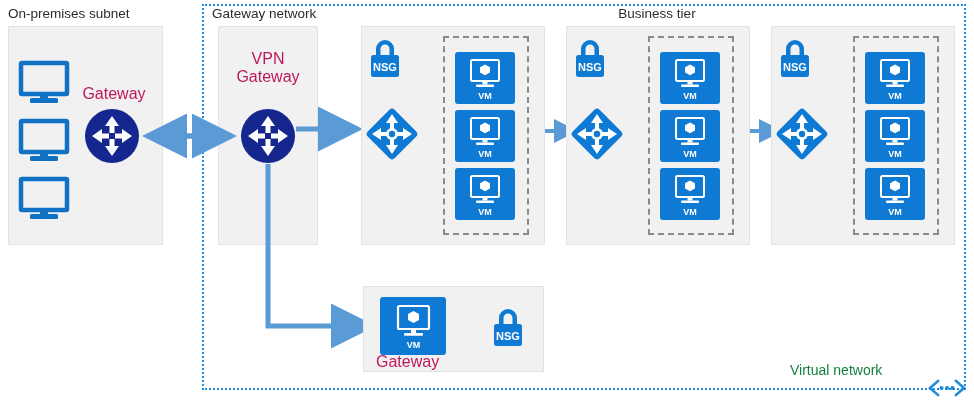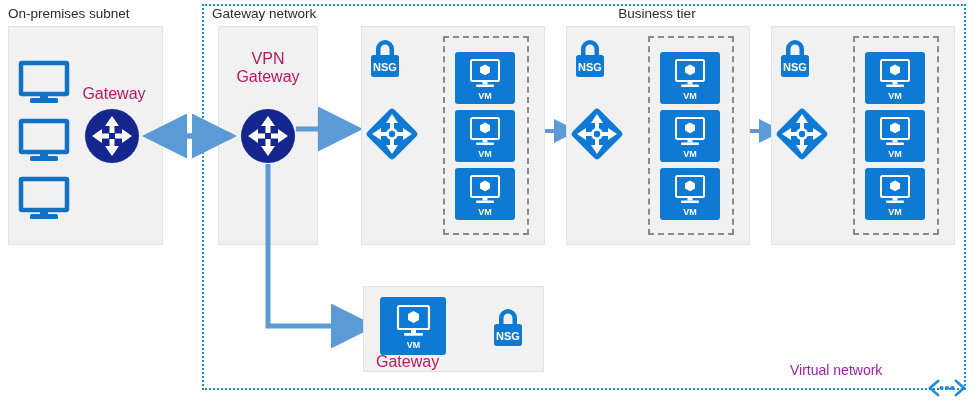--- a/index.html
+++ b/index.html
@@ -23,21 +23,21 @@
   .vnet-boundary {
     left: 202px; top: 4px;
     width: 764px; height: 386px;
     border: 2px dotted #1f8cdb;
     box-sizing: border-box;
     background: transparent;
   }
   .vnet-label {
     left: 790px; top: 362px;
     font-size: 14px;
-    color: #a21caf;
+    color: #15803d;
     white-space: nowrap;
   }
   .vnet-icon {
     left: 926px; top: 378px;
     width: 42px; height: 20px;
   }
 
   
   .zone-title {
     font-size: 13.5px;

